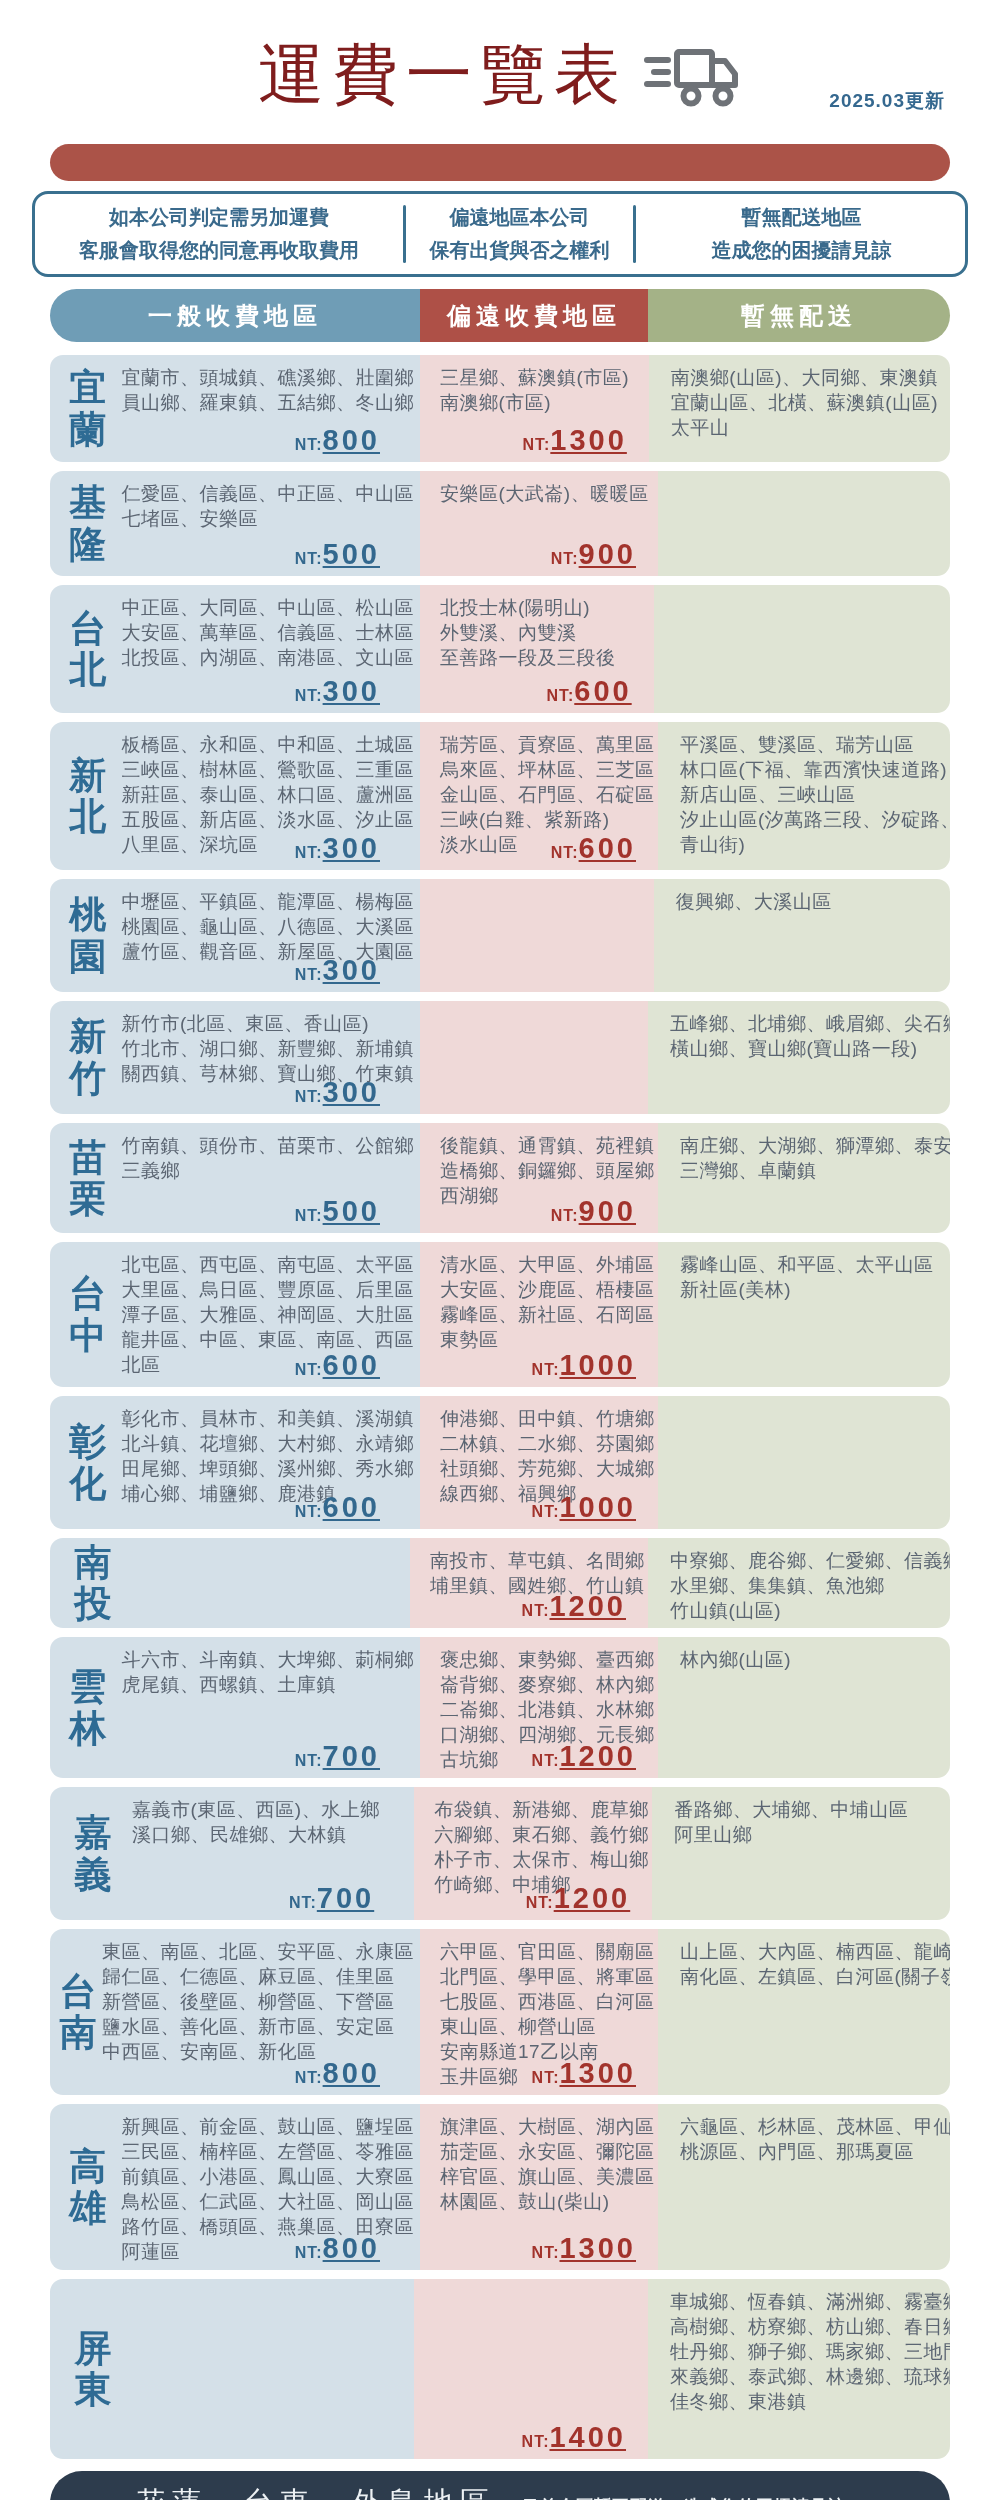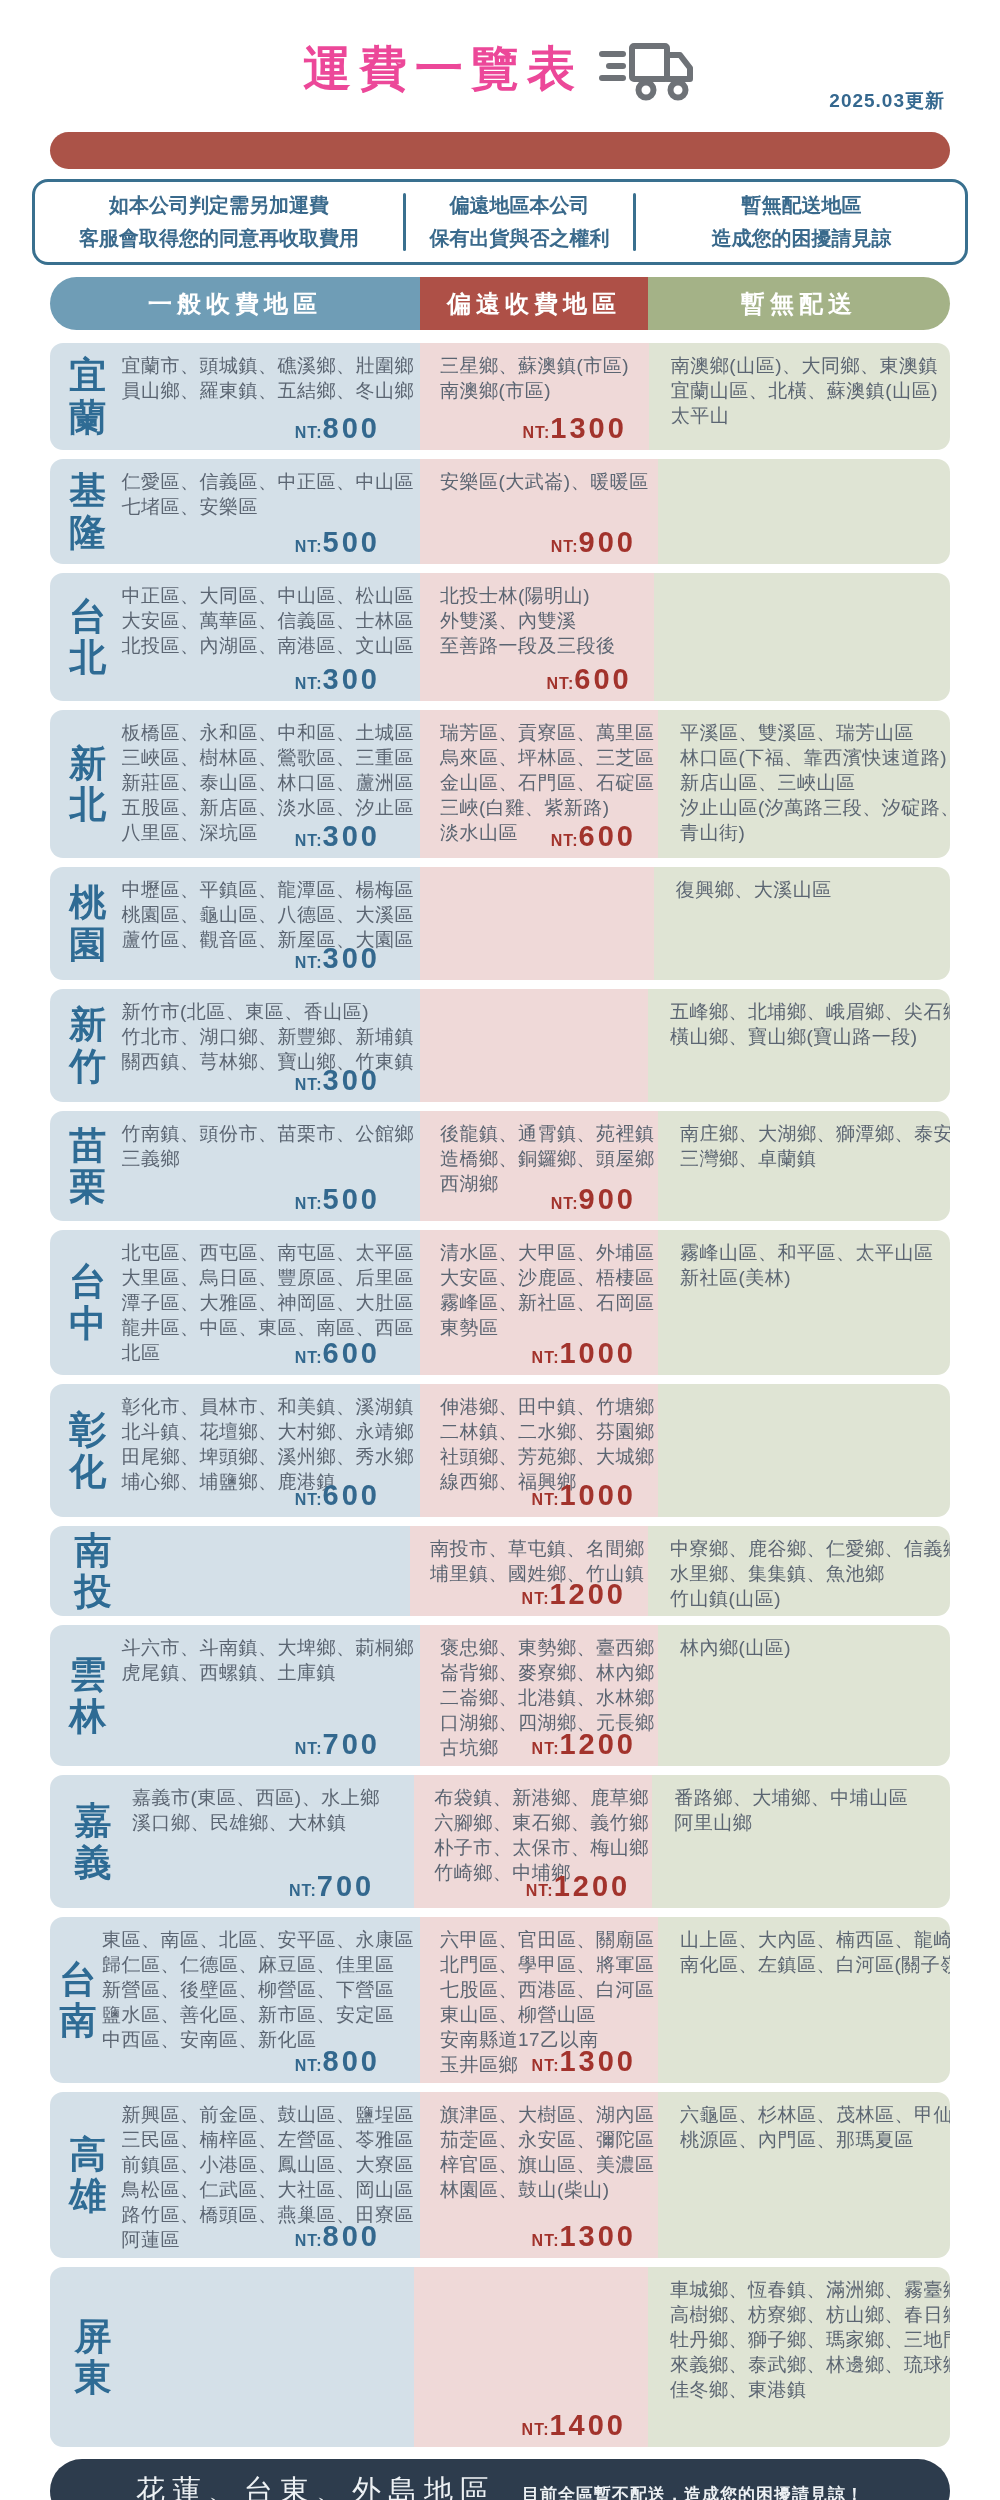--- a/index.html
+++ b/index.html
@@ -7,21 +7,21 @@
   body {
     width:1000px; height:2500px; margin:0 auto; overflow:hidden;
     font-family:"Liberation Sans","DejaVu Sans",sans-serif;
     -webkit-font-smoothing:antialiased;
   }
   .page { width:1000px; height:2500px; position:relative; }
 
   
   .header { padding-top:30px; position:relative; }
   .title-row { display:flex; justify-content:center; align-items:center; gap:14px; }
-  .page-title { color:#ec4899; font-size:48px; font-weight:700; letter-spacing:8px; }
+  .page-title { color:#7f1d1d; font-size:66px; font-weight:400; letter-spacing:8px; }
   .truck { width:100px; height:72px; margin-top:6px; }
   .updated { position:absolute; right:55px; top:88px; color:#35688f; font-size:19px; font-weight:700; letter-spacing:1px; }
 
   
   .red-bar { margin:24px 50px 0; height:37px; border-radius:19px; background:#ab5348; }
 
   
   .notice-box {
     margin:10px 32px 0; height:86px; border:3px solid #39708f; border-radius:16px;
     background:#ffffff; display:flex; align-items:center;
@@ -48,21 +48,21 @@
   .cell.none    { width:302px; background:#dfe4d4; padding:10px 12px 0 22px; }
   .region {
     width:80px; display:flex; flex-direction:column; justify-content:center; align-items:center;
     color:#2e6b94; font-size:37px; font-weight:700; line-height:1.12; padding-left:6px;
   }
   .cell.general .areas { flex:1; padding:10px 6px 6px 2px; }
   .line { color:#5b6572; font-size:19px; line-height:25px; letter-spacing:0.5px; white-space:nowrap; }
   .price { position:absolute; bottom:5px; right:40px; white-space:nowrap; }
   .cell.remote .price { right:22px; }
   .price .nt { font-size:16px; font-weight:700; letter-spacing:1px; }
-  .price .amount { font-size:29px; font-weight:700; letter-spacing:3px; }
+  .price .amount { font-size:29px; font-weight:700; letter-spacing:3px;text-decoration:underline; }
   .price.blue { color:#33688e; }
   .price.red  { color:#a2332c; }
 
   
   #rows .row:nth-child(1)  { min-height:107px; }
   #rows .row:nth-child(2)  { min-height:105px; }
   #rows .row:nth-child(3)  { min-height:128px; }
   #rows .row:nth-child(4)  { min-height:148px; }
   #rows .row:nth-child(5)  { min-height:113px; }
   #rows .row:nth-child(6)  { min-height:113px; }

